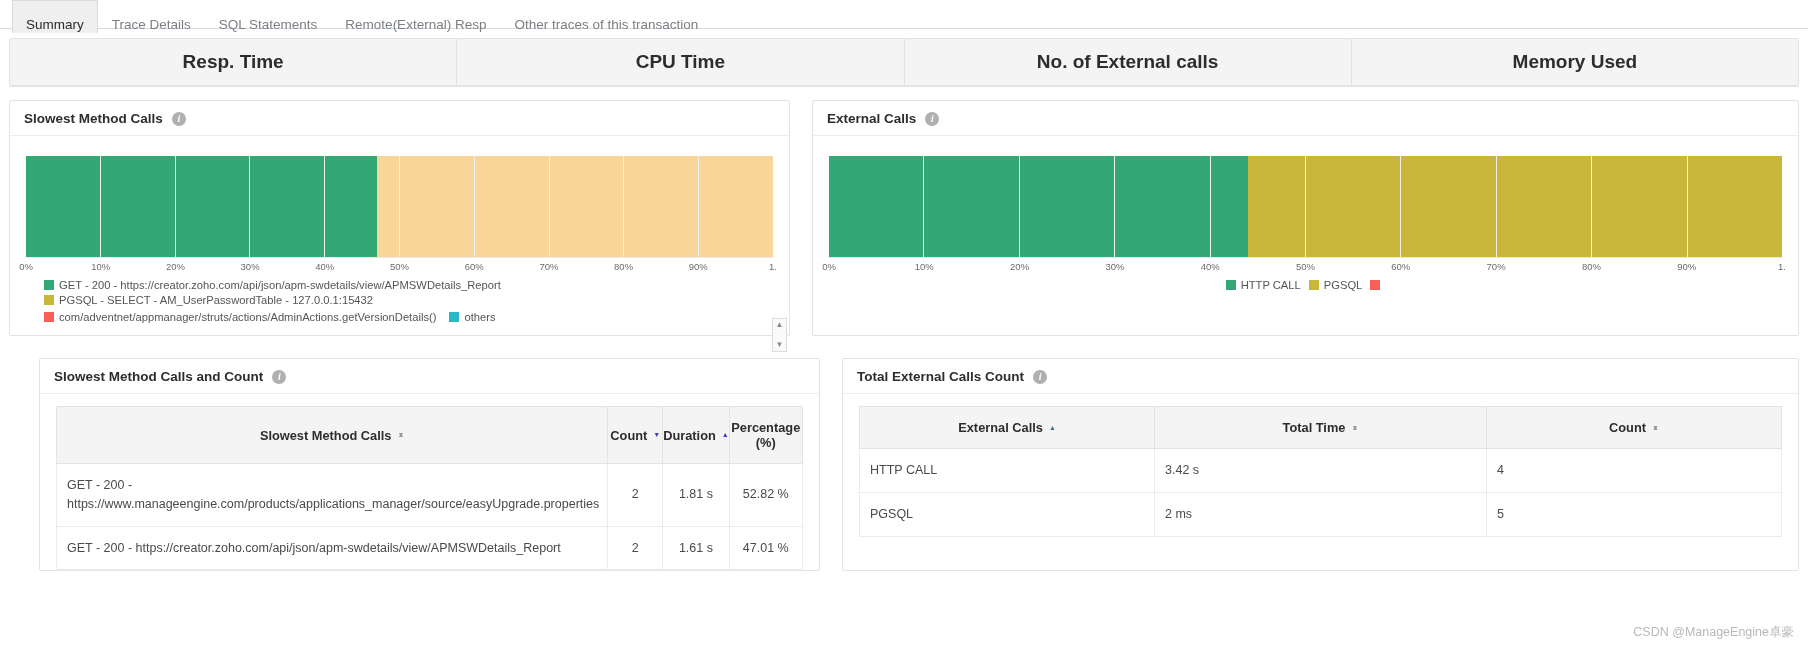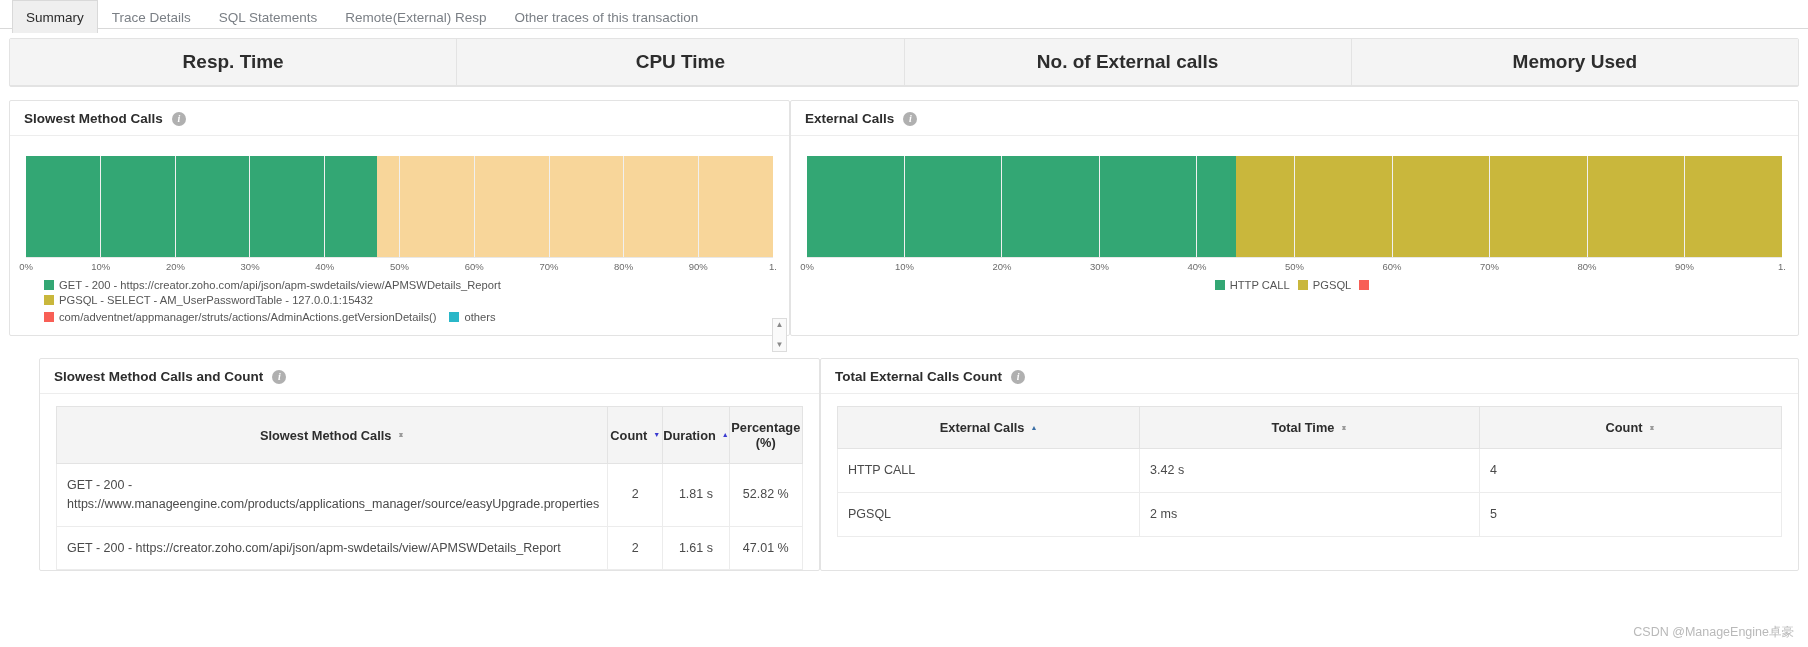--- a/index.html
+++ b/index.html
@@ -18,21 +18,21 @@
     display: flex;
     align-items: stretch;
     padding-left: 12px;
     background: #fff;
   }
   .tab {
     font-size: 13.5px;
     color: #7a7f85;
     padding: 16px 13px;
     display: flex;
-    align-items: center;
+    align-items: flex-start;
     cursor: pointer;
     white-space: nowrap;
     border: 1px solid transparent;
     border-bottom: none;
     position: relative;
     top: 0px;
   }
   .tab.active {
     background: #efefef;
     color: #2b2b2b;
@@ -58,21 +58,21 @@
   .metrics-head .m-cell {
     font-weight: bold;
     color: #2d2d2d;
     border-right: 1px solid #e3e3e3;
     font-size: 19px;
   }
   .metrics-head .m-cell:last-child { border-right: none; }
   .metrics-body .m-cell { color: #4a4a4a; padding: 13px 6px; font-size: 13px; }
 
   
-  .panel-row { display: flex; gap: 0; margin: 13px 9px 0 9px; }
+  .panel-row { display: flex; gap: 22px; margin: 13px 9px 0 9px; }
   .panel {
     border: 1px solid #e3e3e3;
     border-radius: 2px;
     background: #fff;
     flex: 1 1 0;
   }
   .panel-left  { flex: 0 0 781px; }
   .panel-right { flex: 1 1 auto; }
   .panel-head {
     display: flex; align-items: center; gap: 9px;

